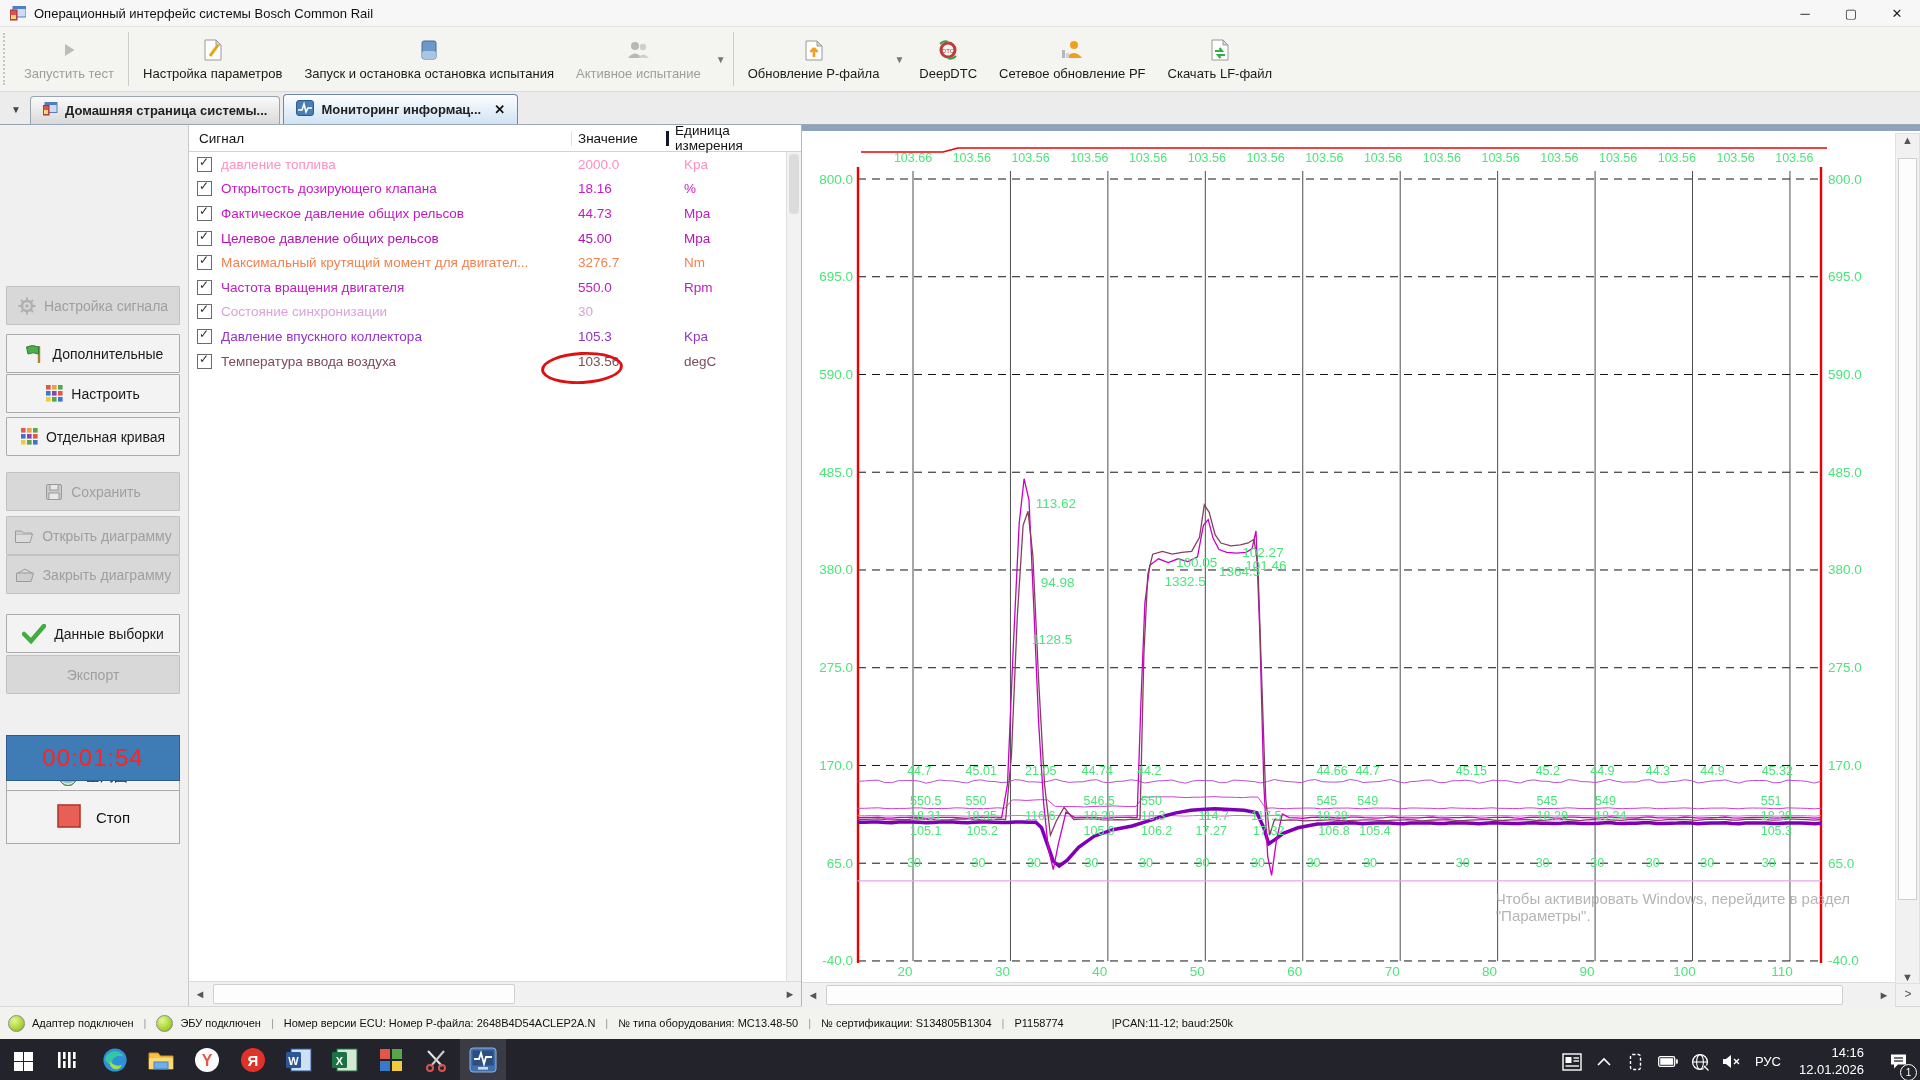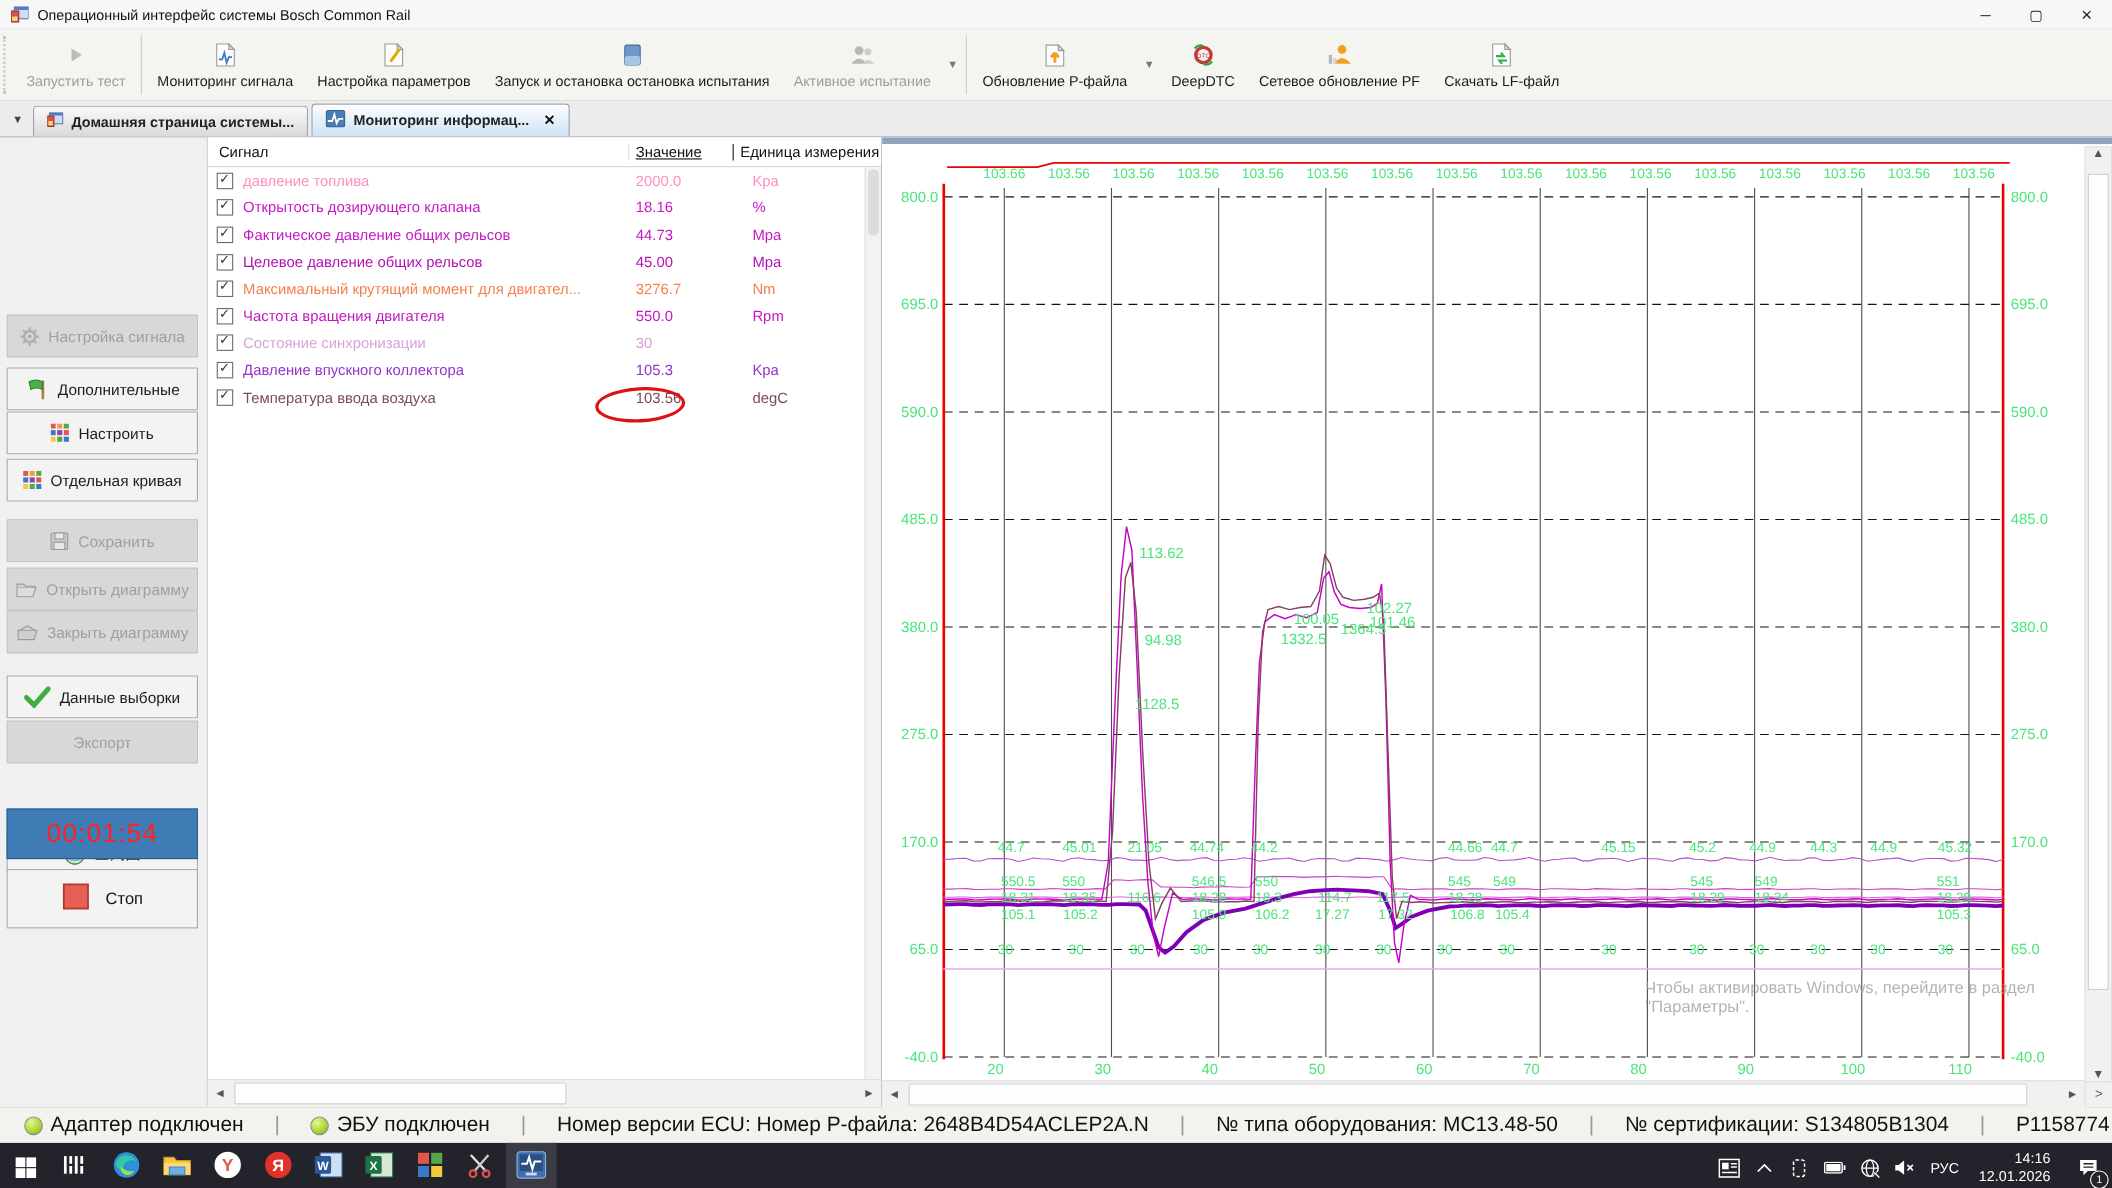--- a/index.html
+++ b/index.html
@@ -37,21 +37,21 @@
   .sbtn.disabled{background:#d8d8d8;color:#9f9f9f;border-color:#c2c2c2;}
   .sbtn .sicon{display:flex;align-items:center;}
   .timerbox{position:absolute;left:6px;width:172px;height:44px;background:#3f7cb6;border:1px solid #2d5d8c;
             display:flex;align-items:center;justify-content:center;font-size:24px;color:#ff2222;letter-spacing:1px;}
   .stopbtn{position:absolute;left:6px;width:172px;height:52px;border:1px solid #ababab;background:#f3f3f3;
            display:flex;align-items:center;justify-content:center;gap:14px;font-size:15px;color:#111;}
   
   .tablepanel{width:612px;background:#fff;position:relative;border-right:1px solid #b7b7b7;display:flex;flex-direction:column;}
   .thead{height:26px;display:flex;border-bottom:1px solid #d2d2d2;font-size:13.5px;color:#111;align-items:center;background:#fff;}
   .thead .c1{width:372px;padding-left:10px;border-right:1px solid #e0e0e0;}
-  .thead .c2{width:88px;padding-left:6px;border-right:1px solid #0f172a;text-decoration:underline;}
+  .thead .c2{width:88px;padding-left:6px;border-right:3px solid #0f172a;}
   .thead .c3{flex:1;padding-left:6px;}
   .tbody{flex:1;position:relative;overflow:hidden;}
   .trow{height:24.6px;display:flex;align-items:center;font-size:13.5px;}
   .trow .name{width:347px;padding-left:3px;overflow:hidden;white-space:nowrap;}
   .trow .val{width:94px;padding-left:10px;}
   .trow .unit{flex:1;padding-left:12px;}
   .cbx{width:13px;height:13px;border:1px solid #6b6b6b;background:#fff;margin:0 6px 0 8px;position:relative;flex:none;}
   .cbx:after{content:"✓";position:absolute;left:1px;top:-3px;font-size:12px;color:#333;}
   .ellipse-mark{position:absolute;border:3px solid #dd1111;border-radius:50%;width:76px;height:26px;
                 left:352px;top:200px;transform:rotate(-3deg);pointer-events:none;}
@@ -70,21 +70,21 @@
              display:flex;flex-direction:column;justify-content:space-between;align-items:center;font-size:11px;color:#555;}
   .vscroll-c .vthumb{position:absolute;top:24px;left:2px;width:17px;height:740px;background:#fdfdfd;border:1px solid #cfcfcf;}
   .chart-hrow{height:24px;display:flex;}
   .corner-btn{width:24px;display:flex;align-items:center;justify-content:center;background:#f1f1f1;font-size:12px;color:#555;border-left:1px solid #ddd;}
   .watermark{position:absolute;right:70px;bottom:58px;text-align:left;color:#9b9b9b;opacity:.75;pointer-events:none;}
   .watermark .w1{font-size:28px;}
   .watermark .w2{font-size:15px;margin-top:8px;}
   .watermark .w3{font-size:15px;}
   
   .statusbar{height:32px;background:#f2f2ef;border-top:1px solid #d7d7d7;display:flex;align-items:center;
-             font-size:19px;color:#111;padding-left:22px;gap:26px;}
+             font-size:11px;color:#111;padding-left:8px;gap:8px;}
   .st-item{display:flex;align-items:center;gap:7px;white-space:nowrap;}
   .st-sep{color:#999;padding:0 2px;}
   .led{width:15px;height:15px;border-radius:50%;background:radial-gradient(circle at 35% 30%,#e2f795,#a8d531 60%,#7fa51f);border:1px solid #8a8a8a;}
   
   .taskbar{height:45px;background:#23232b;display:flex;align-items:center;color:#fff;}
   .tk-start{width:46px;height:45px;display:flex;align-items:center;justify-content:center;}
   .tk-search{width:356px;height:33px;background:#fff;border:1px solid #888;display:flex;align-items:center;gap:10px;padding:0 10px;}
   .tk-search input{border:none;outline:none;font-size:15px;color:#555;width:230px;font-family:"Liberation Sans",sans-serif;background:transparent;}
   .tk-icon{width:46px;height:45px;display:flex;align-items:center;justify-content:center;}
   .tk-icon.active{background:#3b3b45;box-shadow:inset 0 -3px 0 #76b9ed;}
@@ -120,30 +120,20 @@
     <div class="tb-grip"></div>
     <div class="tb-item disabled">
       <span class="ticon">
         <svg width="16" height="16" viewBox="0 0 16 16">
           <path d="M4 2 L13.5 8 L4 14Z" fill="#bcbcbc"></path>
         </svg>
       </span>
       <span>Запустить тест</span>
     </div>
     <div class="tb-sep"></div>
-    <div class="tb-item">
-      <span class="ticon">
-        <svg width="20" height="22" viewBox="0 0 20 22">
-          <path d="M2 1 h11 l5 5 v15 h-16z" fill="#fdfdfd" stroke="#9a9a9a"></path>
-          <path d="M13 1 l5 5 h-5z" fill="#d8d8d8" stroke="#9a9a9a"></path>
-          <polyline points="4,15 7,15 9,9 11,18 13,13 16,13" fill="none" stroke="#3a78c9" stroke-width="1.6"></polyline>
-        </svg>
-      </span>
-      <span>Мониторинг сигнала</span>
-    </div>
     <div class="tb-item">
       <span class="ticon">
         <svg width="20" height="22" viewBox="0 0 20 22">
           <path d="M2 1 h11 l5 5 v15 h-16z" fill="#fdfdfd" stroke="#9a9a9a"></path>
           <path d="M13 1 l5 5 h-5z" fill="#d8d8d8" stroke="#9a9a9a"></path>
           <line x1="7" y1="17" x2="15" y2="6" stroke="#e8b31f" stroke-width="3"></line>
           <line x1="7" y1="17" x2="15" y2="6" stroke="#b98a10" stroke-width="1" opacity=".5"></line>
         </svg>
       </span>
       <span>Настройка параметров</span>

